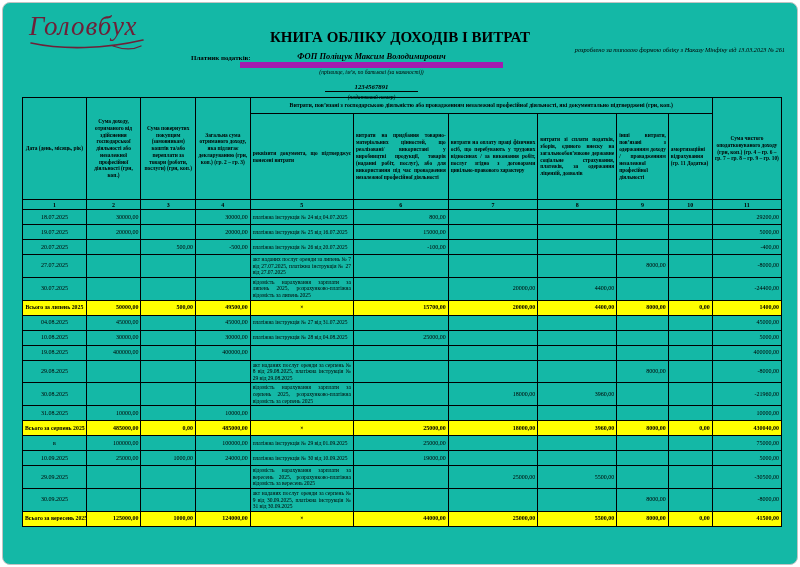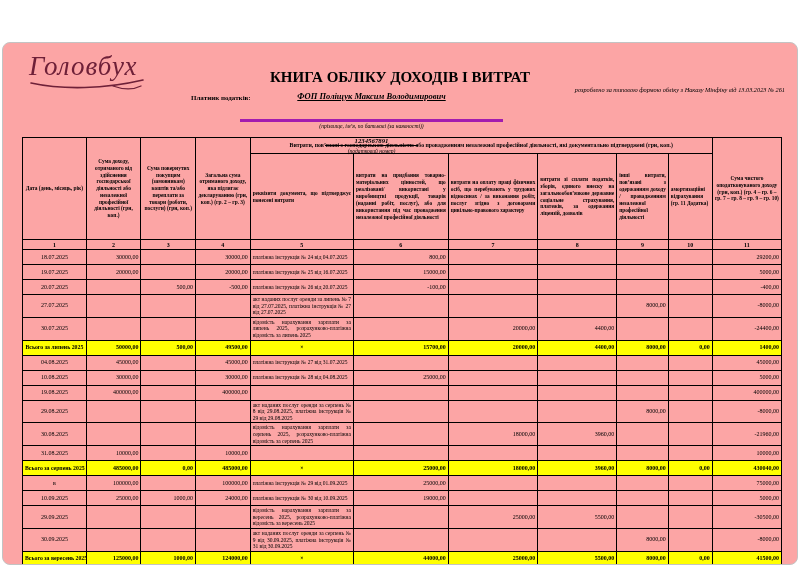--- a/index.html
+++ b/index.html
@@ -1,31 +1,31 @@
 <!DOCTYPE html>
 <html lang="uk"><head>
 <meta charset="utf-8">
 <style>
   html,body{margin:0;padding:0;background:#ffffff;width:800px;height:567px;overflow:hidden;}
   *{box-sizing:border-box;}
   .page{
-    position:absolute;inset:2px;background:#fca5a5;
+    position:absolute;inset:2px;background:#14b8a6;
     border:1px solid #c3c3c3;border-radius:8px;overflow:hidden;
-    font-family:"Liberation Serif","DejaVu Serif",serif;color:#000;margin-top:40px;
+    font-family:"Liberation Serif","DejaVu Serif",serif;color:#000;
   }
   
   .logo{position:absolute;left:26px;top:10px;width:130px;}
   .logo-text{font-style:italic;font-size:27px;line-height:1;color:#6e2038;font-weight:500;letter-spacing:1px;}
   .logo-swoosh{display:block;margin-top:-2px;}
   .doc-title{position:absolute;left:50%;top:26px;transform:translateX(-50%);
     font-size:15px;font-weight:bold;white-space:nowrap;}
   .reg-note{position:absolute;right:12px;top:43px;font-size:6.3px;font-style:italic;white-space:nowrap;}
   .taxpayer-label{position:absolute;left:188px;top:51px;font-size:7px;font-weight:bold;}
   .taxpayer-block{position:absolute;left:237px;top:48px;width:263px;text-align:center;}
-  .taxpayer-name{font-size:8.5px;font-weight:bold;font-style:italic;border-bottom:3px solid #a21caf;padding-bottom:18px;text-decoration:underline;}
+  .taxpayer-name{font-size:8.5px;font-weight:bold;font-style:italic;border-bottom:6px solid #a21caf;padding-bottom:1px;}
   .taxpayer-hint{font-size:5.6px;font-style:italic;margin-top:1px;}
   .tax-number{display:inline-block;font-size:6.8px;font-weight:bold;font-style:italic;
     border-bottom:1px solid #000;padding:0 30px 1px 30px;margin-top:1px;}
   .tax-number-hint{font-size:5.6px;font-style:italic;margin-top:1px;}
   
   table.ledger{
     position:absolute;left:19px;top:94px;width:760px;
     border-collapse:collapse;table-layout:fixed;
     font-family:"Liberation Serif","DejaVu Serif",serif;
   }

